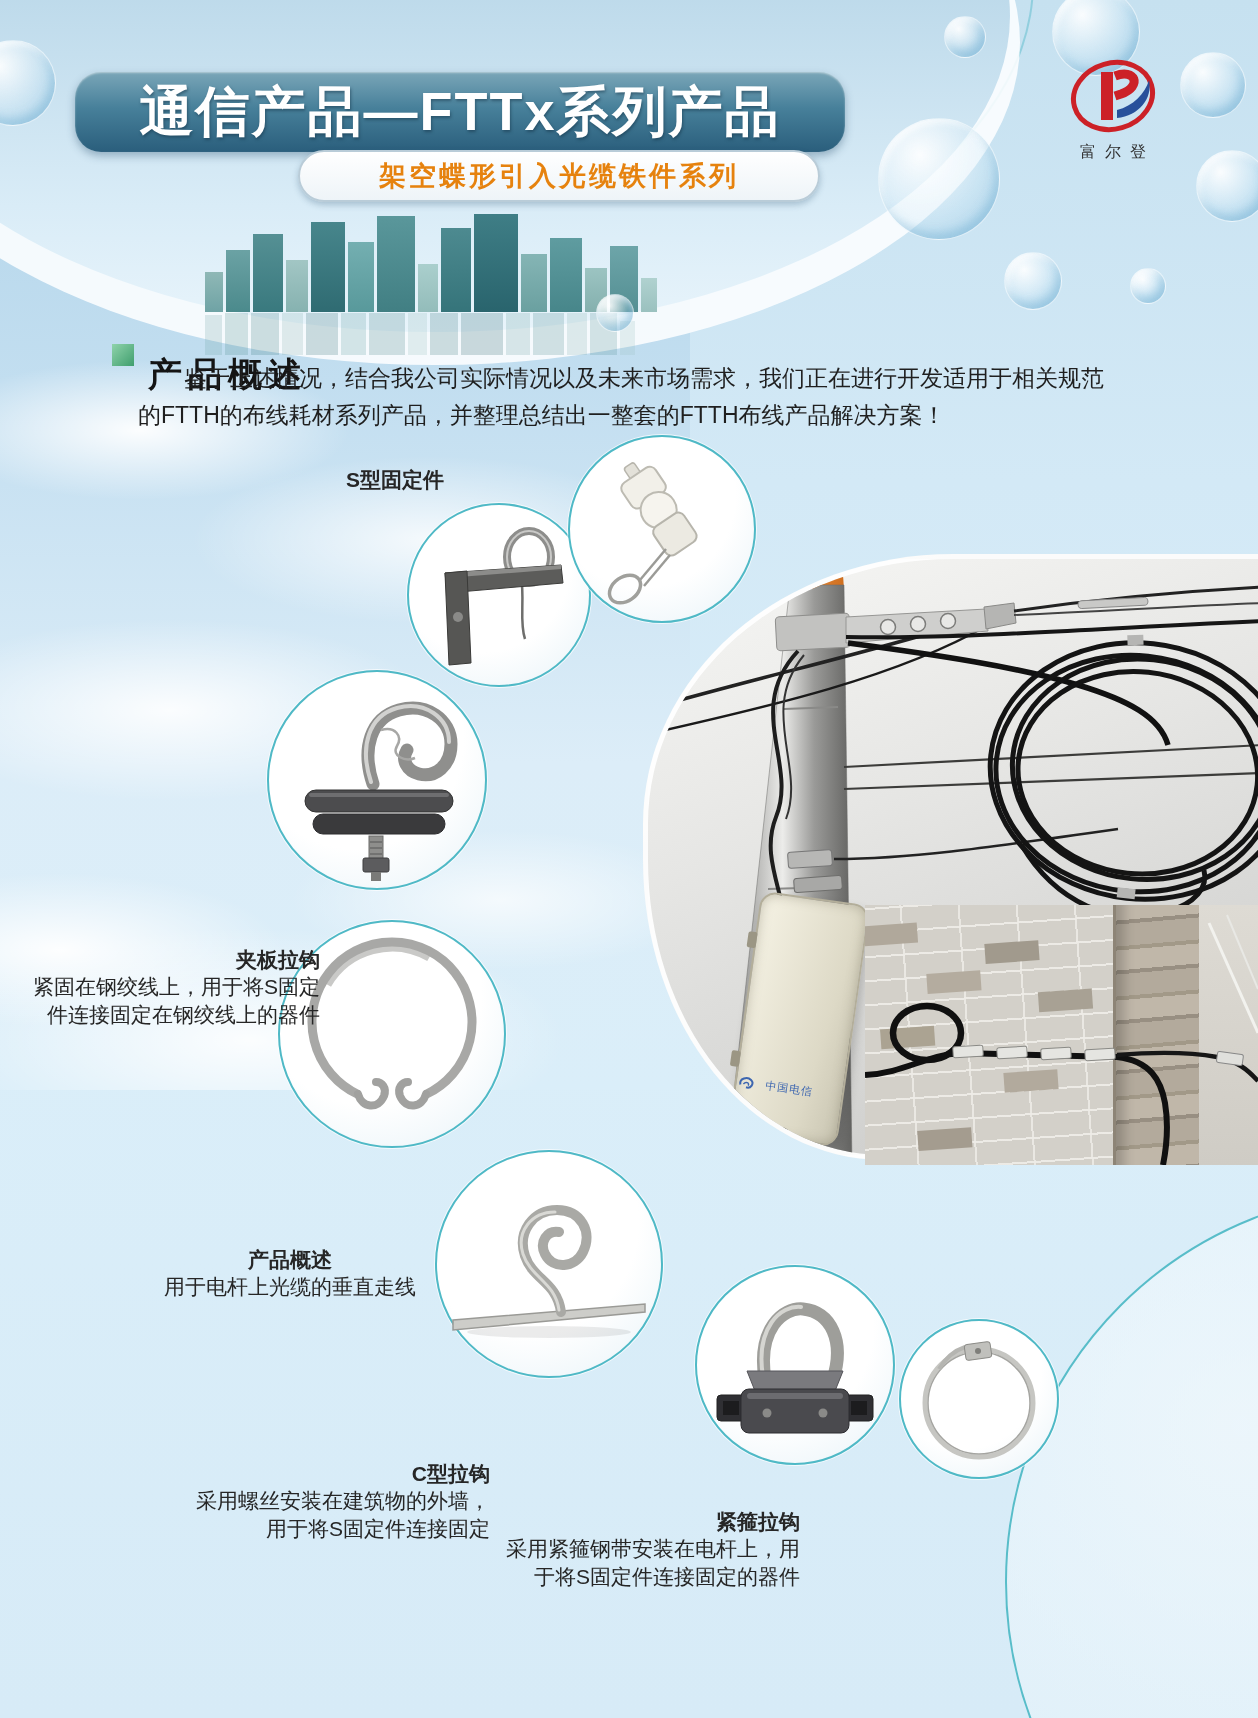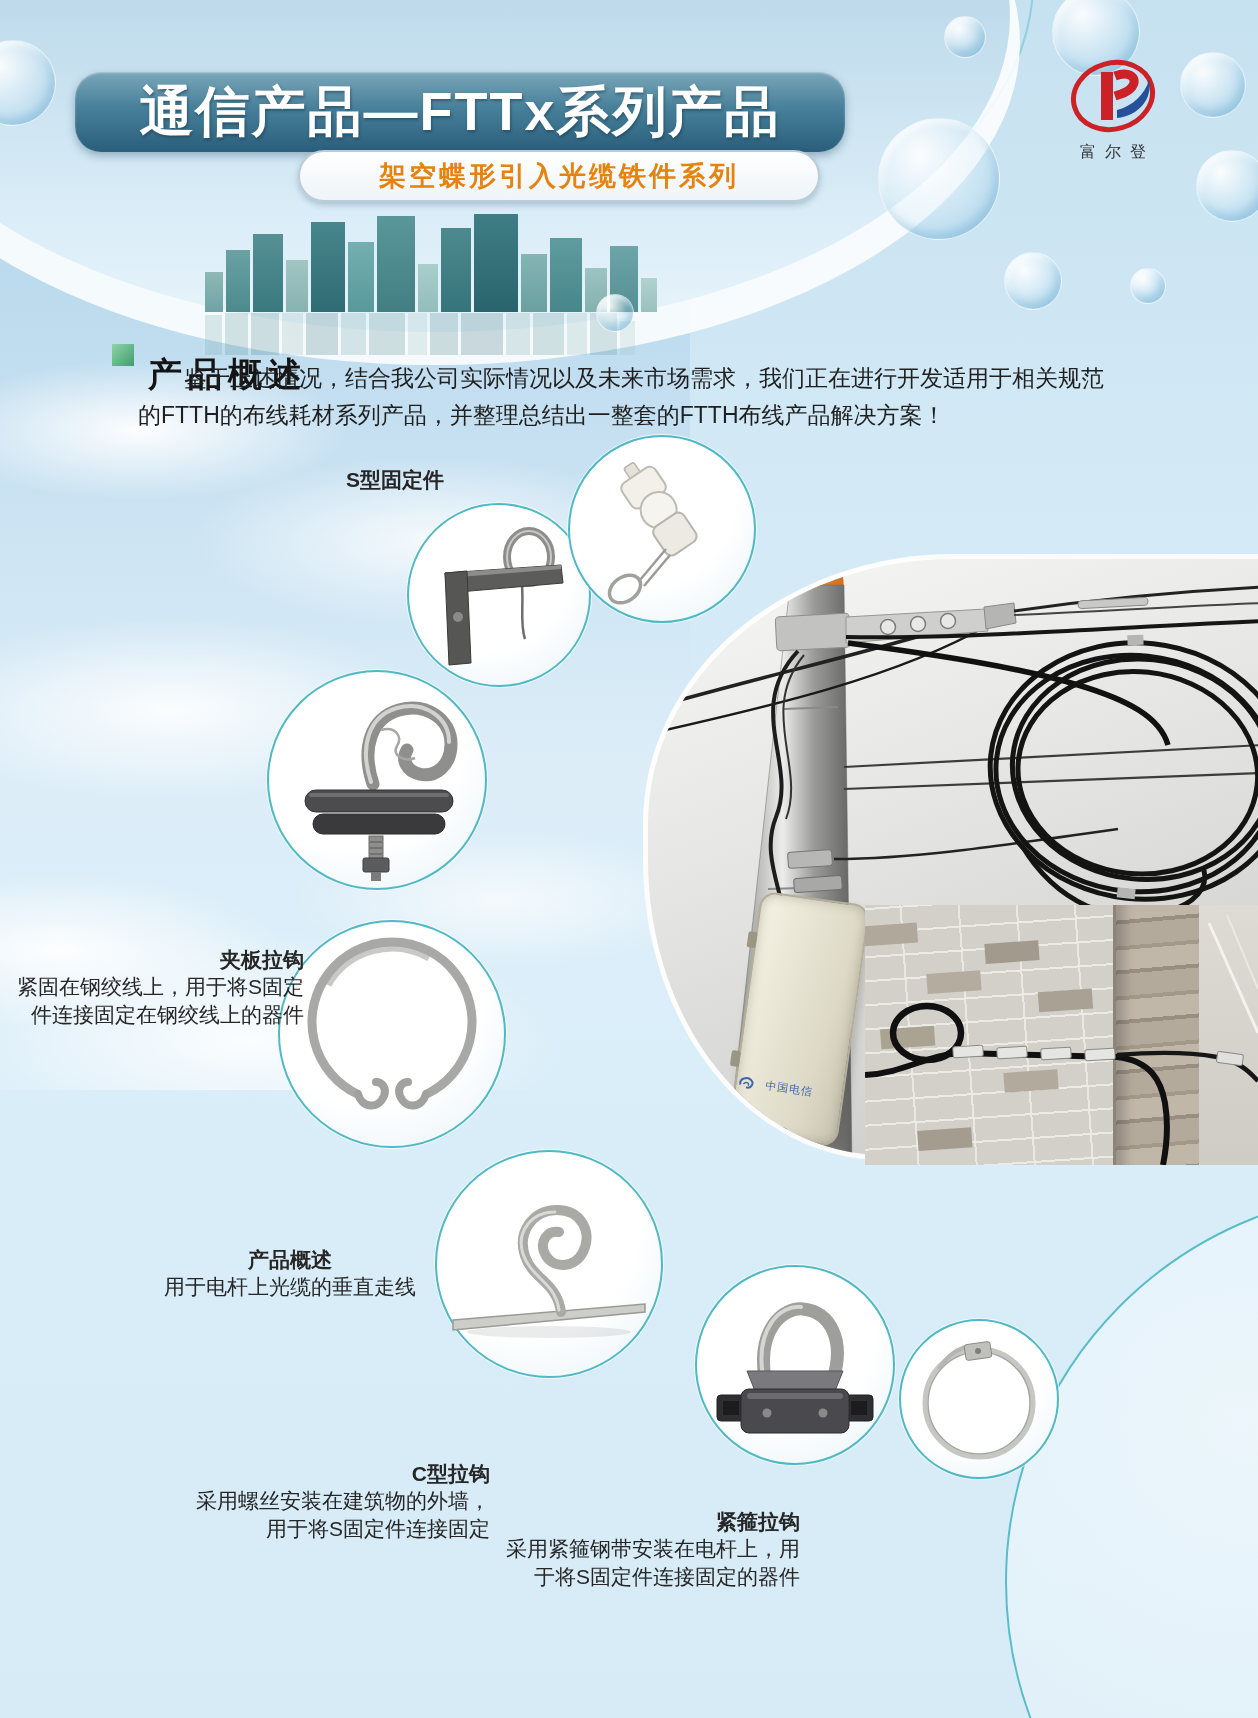--- a/index.html
+++ b/index.html
@@ -350,21 +350,21 @@
       <circle cx="78" cy="82" r="51" fill="none" stroke="#a5a5a1" stroke-width="1.5"></circle>
       <path d="M 64,26 C 52,30 44,38 38,48" fill="none" stroke="#b5b5b1" stroke-width="4"></path>
       <rect x="64" y="22" width="26" height="16" rx="3" fill="#c0c0bc" stroke="#8b8b87" transform="rotate(-8 77 30)"></rect>
       <circle cx="77" cy="30" r="3" fill="#7e7e7a"></circle>
     </svg>
   </div>
 
   <div class="plabel" style="left:175px;top:466px;width:440px;text-align:center;">
     <div class="pname">S型固定件</div>
   </div>
-  <div class="plabel" style="left:4px;top:946px;width:300px;text-align:right;">
+  <div class="plabel" style="left:20px;top:946px;width:300px;text-align:right;">
     <div class="pname">夹板拉钩</div>
     <div class="pdesc">紧固在钢绞线上，用于将S固定
 件连接固定在钢绞线上的器件</div>
   </div>
   <div class="plabel" style="left:125px;top:1246px;width:330px;text-align:center;">
     <div class="pname">产品概述</div>
     <div class="pdesc">用于电杆上光缆的垂直走线</div>
   </div>
   <div class="plabel" style="left:190px;top:1460px;width:300px;text-align:right;">
     <div class="pname">C型拉钩</div>

